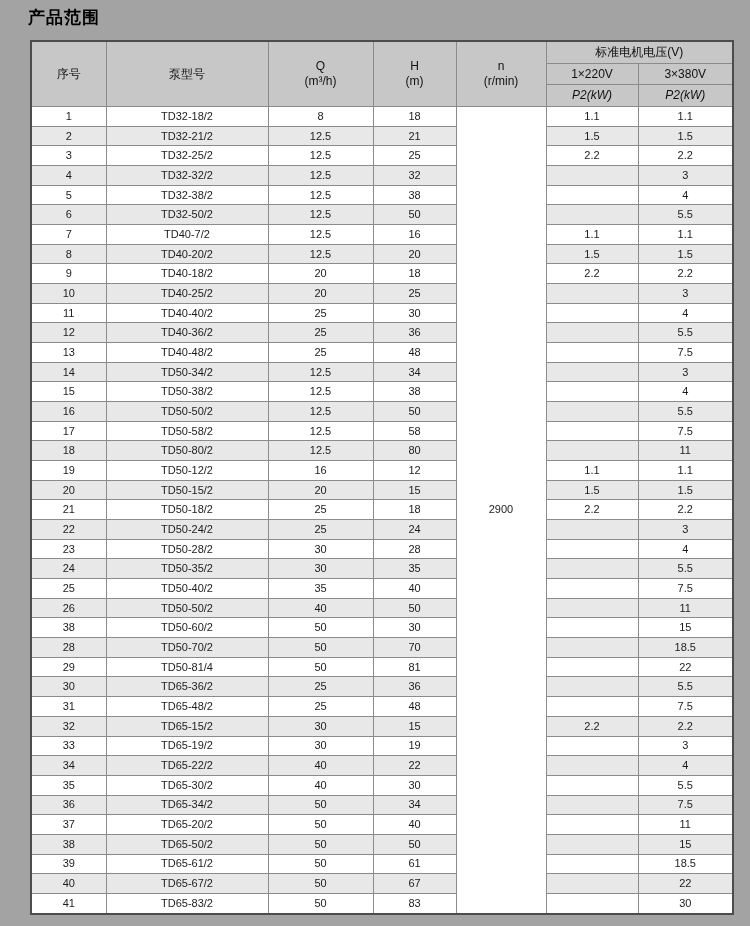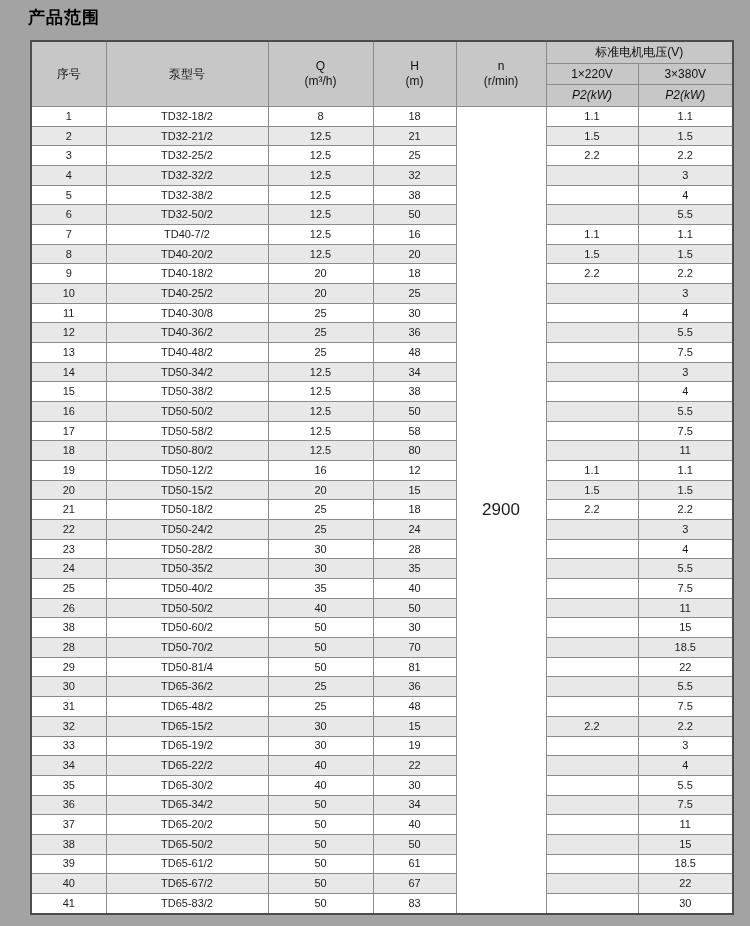--- a/index.html
+++ b/index.html
@@ -57,21 +57,21 @@
     color: #1c1c1c;
     height: 18.68px;
     background: #ffffff;
     line-height: 1;
   }
   .spec-table tbody tr:nth-child(even) td {
     background: #e8e8e8;
   }
   .spec-table tbody td.n-cell {
     background: #ffffff;
-    font-size: 17px;
+    font-size: 11px;
   }
 </style>
 </head>
 <body>
 
 <div class="page">
   <h1 class="title">产品范围</h1>
 
   <table class="spec-table">
     <colgroup>
@@ -181,21 +181,21 @@
         <tr>
           <td>10</td>
           <td>TD40-25/2</td>
           <td>20</td>
           <td>25</td>
           <td></td>
           <td>3</td>
         </tr>
         <tr>
           <td>11</td>
-          <td>TD40-30/8</td>
+          <td>TD40-40/2</td>
           <td>25</td>
           <td>30</td>
           <td></td>
           <td>4</td>
         </tr>
         <tr>
           <td>12</td>
           <td>TD40-36/2</td>
           <td>25</td>
           <td>36</td>

